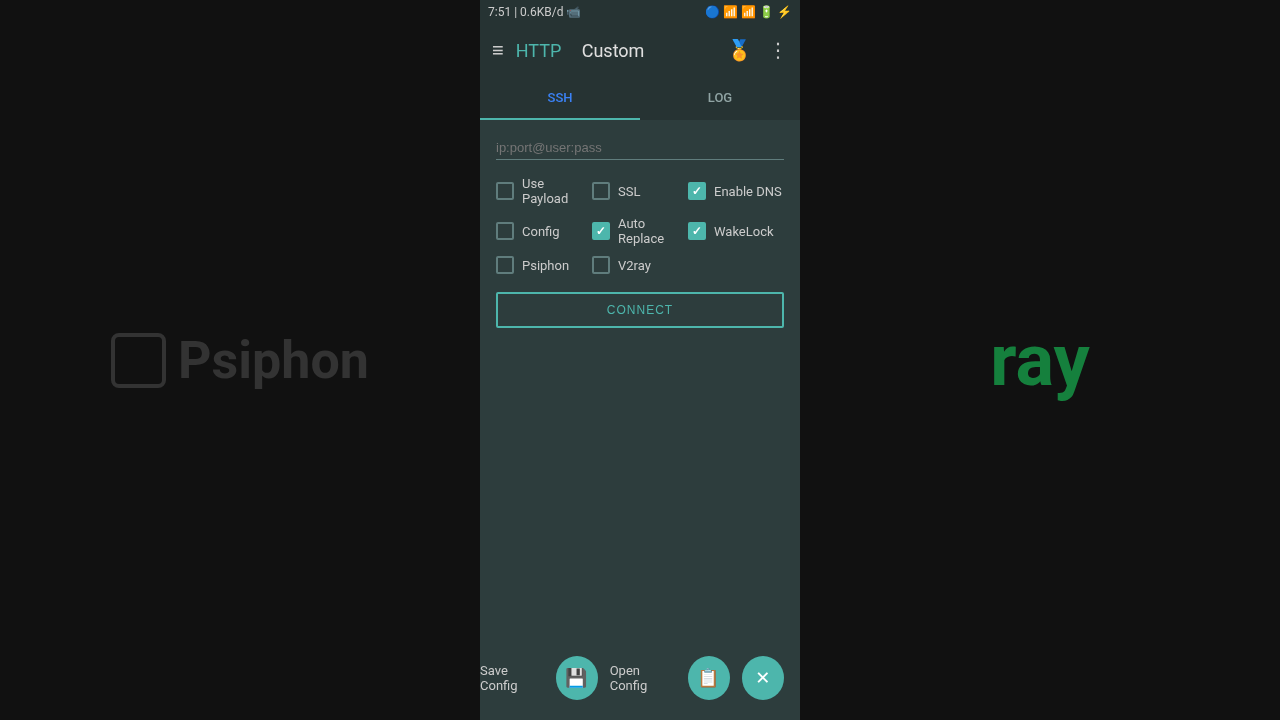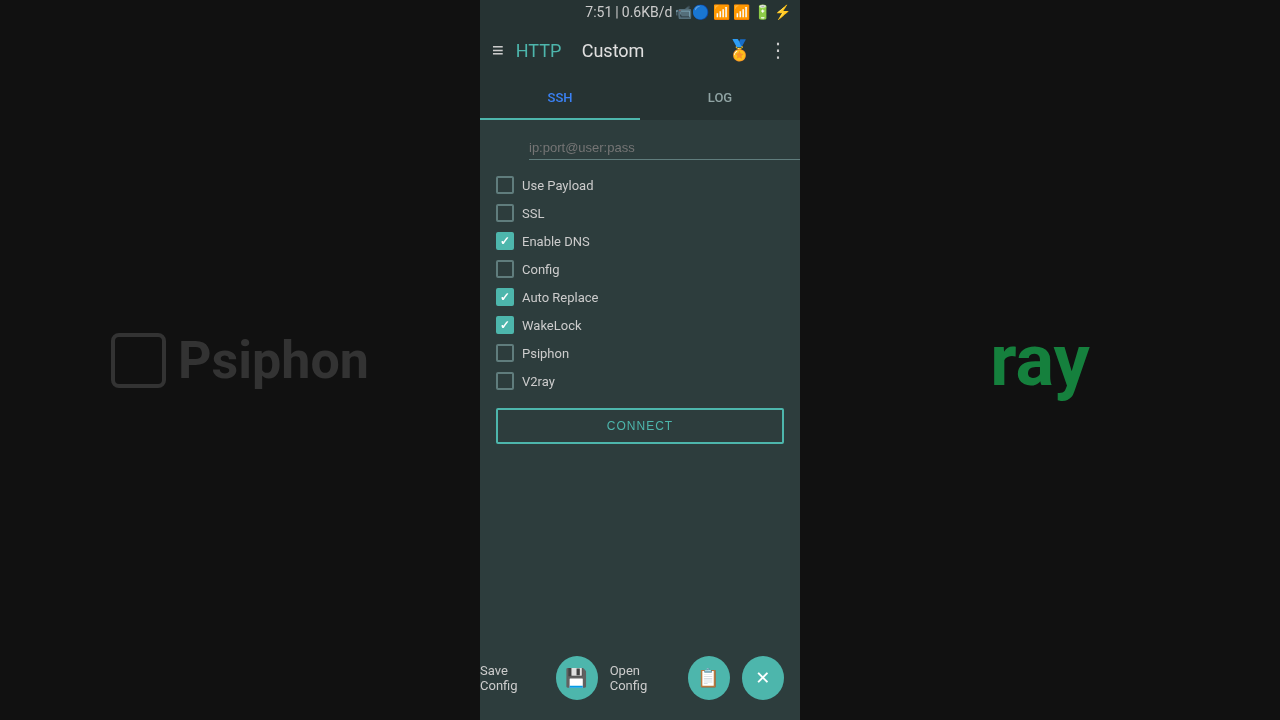--- a/index.html
+++ b/index.html
@@ -73,23 +73,23 @@
       flex-direction: column;
       overflow: hidden;
     }
 
     
     .status-bar {
       background: #263333;
       height: 24px;
       display: flex;
       align-items: center;
-      justify-content: flex-end;
+      justify-content: space-between;
       padding: 4px 8px;
-      font-size: 14px;
+      font-size: 12px;
       color: #ccc;
       flex-shrink: 0;
     }
 
     .status-left { display: flex; align-items: center; gap: 3px; }
     .status-right { display: flex; align-items: center; gap: 3px; }
 
     
     .app-bar {
       background: #263333;
@@ -169,27 +169,26 @@
     .input-field {
       width: 100%;
       background: transparent;
       border: none;
       border-bottom: 1px solid #607d7d;
       color: #a3a3a3;
       font-size: 13px;
       padding: 4px 0;
       margin-bottom: 16px;
       outline: none;
-      margin-left: 33px;
     }
 
     
     .checkboxes-grid {
       display: grid;
-      grid-template-columns: 1fr;
+      grid-template-columns: 1fr 1fr 1fr;
       gap: 10px 0;
       margin-bottom: 18px;
     }
 
     .checkbox-item {
       display: flex;
       align-items: center;
       gap: 8px;
       cursor: pointer;
     }

